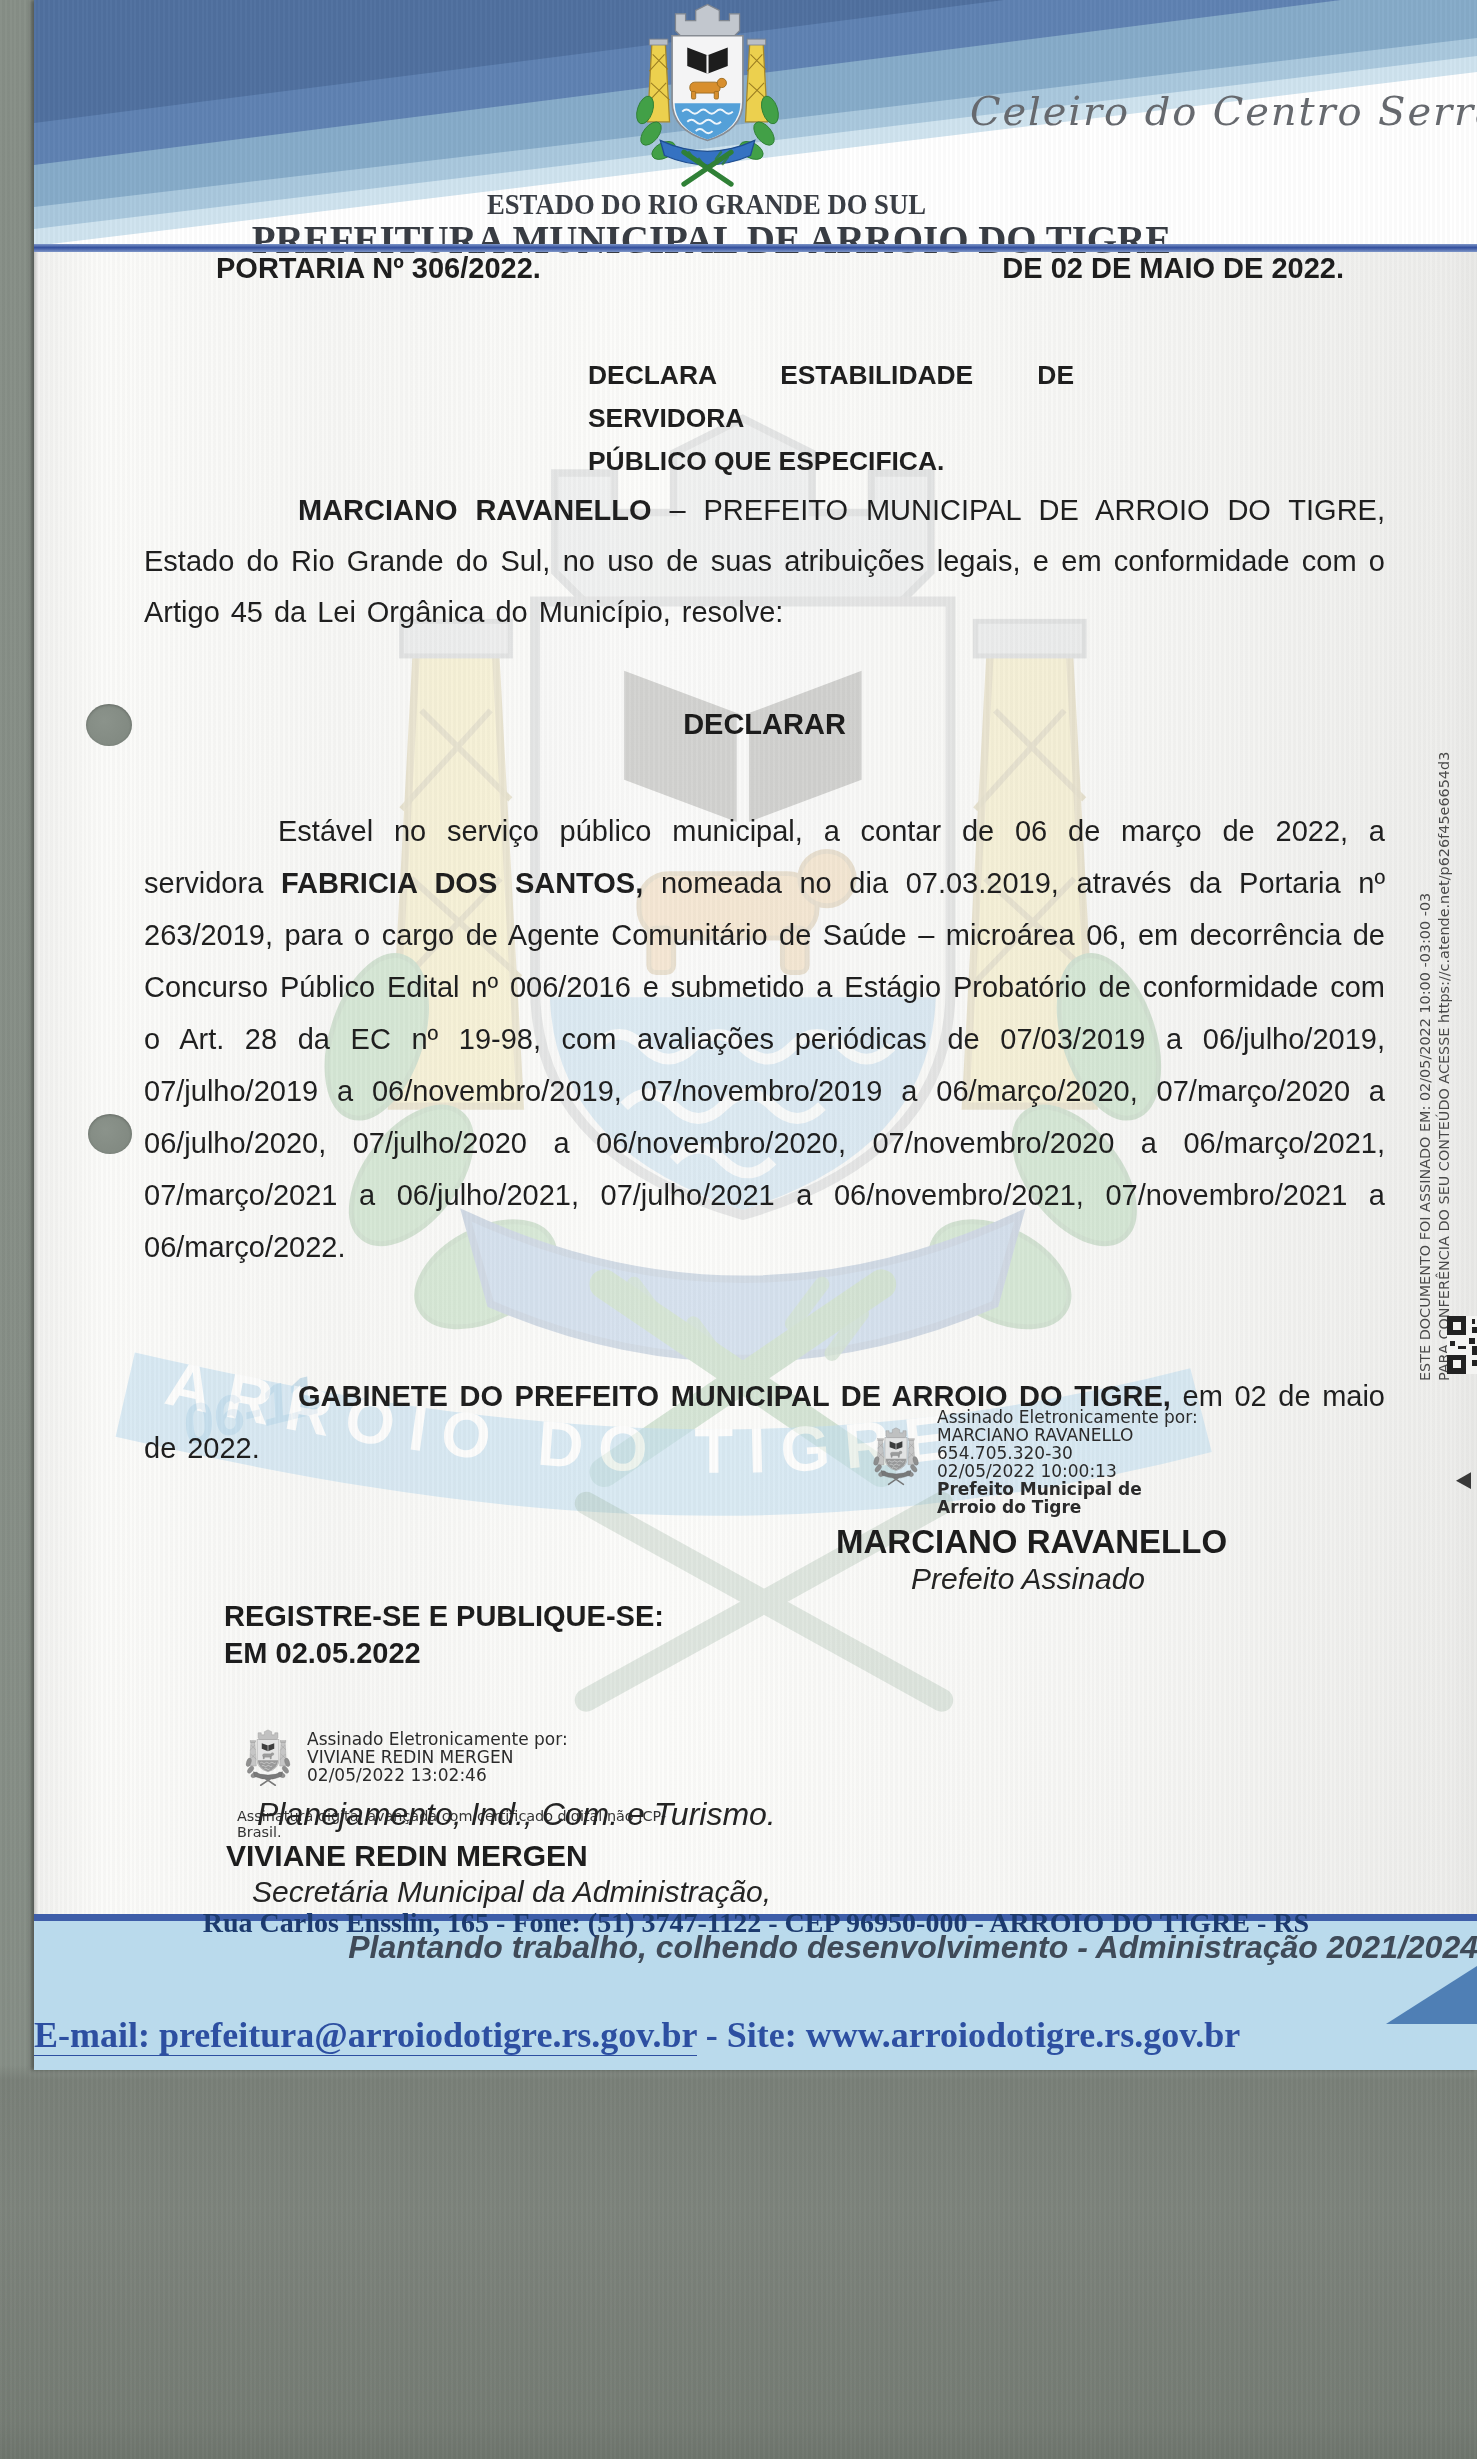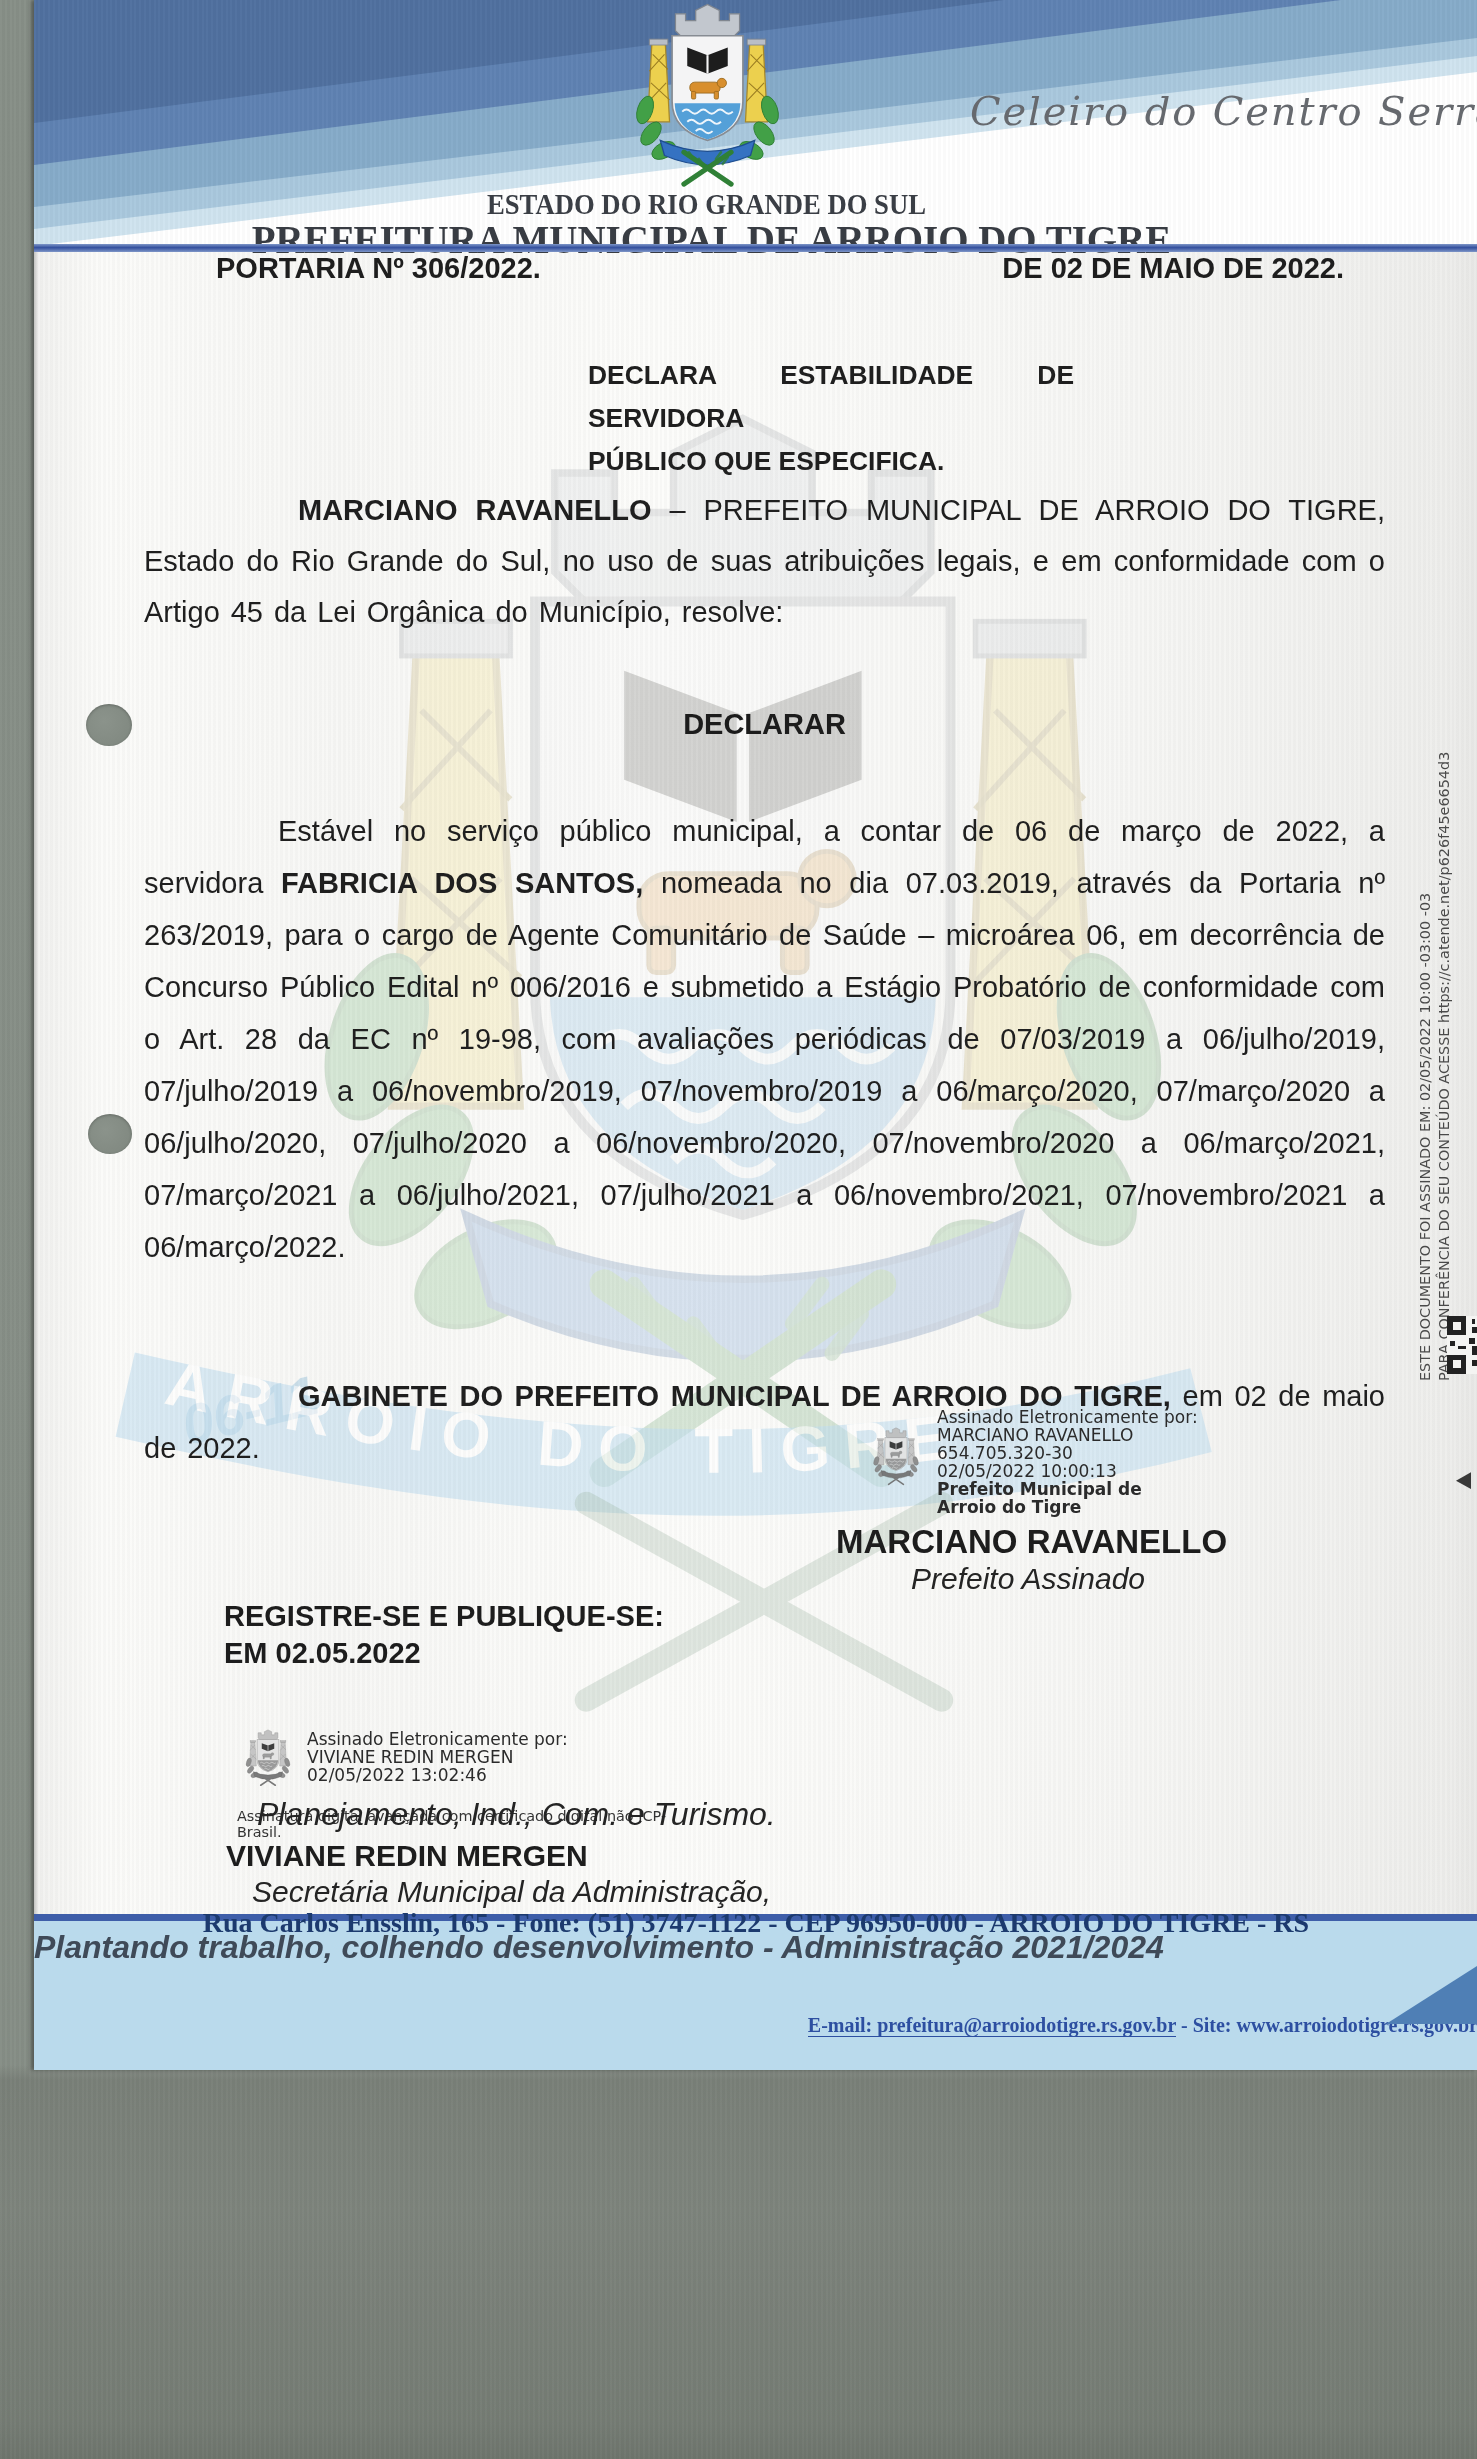--- a/index.html
+++ b/index.html
@@ -53,26 +53,26 @@
   .registre{left:224px;top:1598px;font-weight:700;font-size:29px;line-height:37px;color:#1d1d1d;}
   .s-stamp-ic{left:242px;top:1729px;width:52px;height:60px;}
   .s-stamp-txt{left:307px;top:1730px;}
   .s-disc{left:237px;top:1808px;width:461px;font-family:"DejaVu Sans",sans-serif;font-size:14.4px;line-height:16.3px;color:#333;}
   .s-name{left:226px;top:1839px;font-weight:700;font-size:30px;color:#1d1d1d;}
   .s-role1{left:252px;top:1875px;font-style:italic;font-size:30px;color:#242424;}
   .s-role2{left:257px;top:1796px;font-style:italic;font-size:32px;color:#242424;z-index:3;}
   
   .f-rule{left:34px;top:1914px;width:1444px;height:6.7px;background:#3e5ea9;z-index:2;}
   .f-band{left:34px;top:1920px;width:1444px;height:150px;background:#badaec;z-index:1;}
-  .f-slogan{left:34px;top:1929px;width:1444px;text-align:left;font-weight:700;font-style:italic;
+  .f-slogan{left:34px;top:1929px;width:1444px;text-align:right;font-weight:700;font-style:italic;
     font-size:32px;color:#3f4a58;z-index:2;}
   .f-addr{left:34px;top:1907px;width:1444px;text-align:center;font-family:"Liberation Serif",serif;
     font-weight:700;font-size:28px;color:#1c3a6e;z-index:2;}
-  .f-mail{left:34px;top:2014px;width:1444px;text-align:right;font-family:"Liberation Serif",serif;
-    font-weight:700;font-size:20px;color:#2d4fa1;z-index:2;}
+  .f-mail{left:34px;top:2014px;width:1444px;text-align:left;font-family:"Liberation Serif",serif;
+    font-weight:700;font-size:36px;color:#2d4fa1;z-index:2;}
   .f-mail .u{border-bottom:1.9px solid #2d4fa1;}
   .f-tri{left:1386px;top:1966px;width:91px;height:58px;background:#4f7fb5;
     clip-path:polygon(0 100%,100% 0,100% 100%);z-index:2;}
   
   .side-note{left:1416px;top:1381px;width:0;height:0;z-index:2;}
   .side-note .rot{transform:rotate(-90deg);transform-origin:0 0;width:807px;
     font-family:"DejaVu Sans",sans-serif;font-size:14.4px;line-height:19px;color:#4a4a4a;white-space:nowrap;}
   .qr{left:1447px;top:1316px;z-index:2;}
   .hole{border-radius:50%;background:radial-gradient(circle at 40% 40%,#8b938b,#828a82 70%,#798179);
     box-shadow:inset 0 1px 2.9px rgba(0,0,0,.25);z-index:3;}

